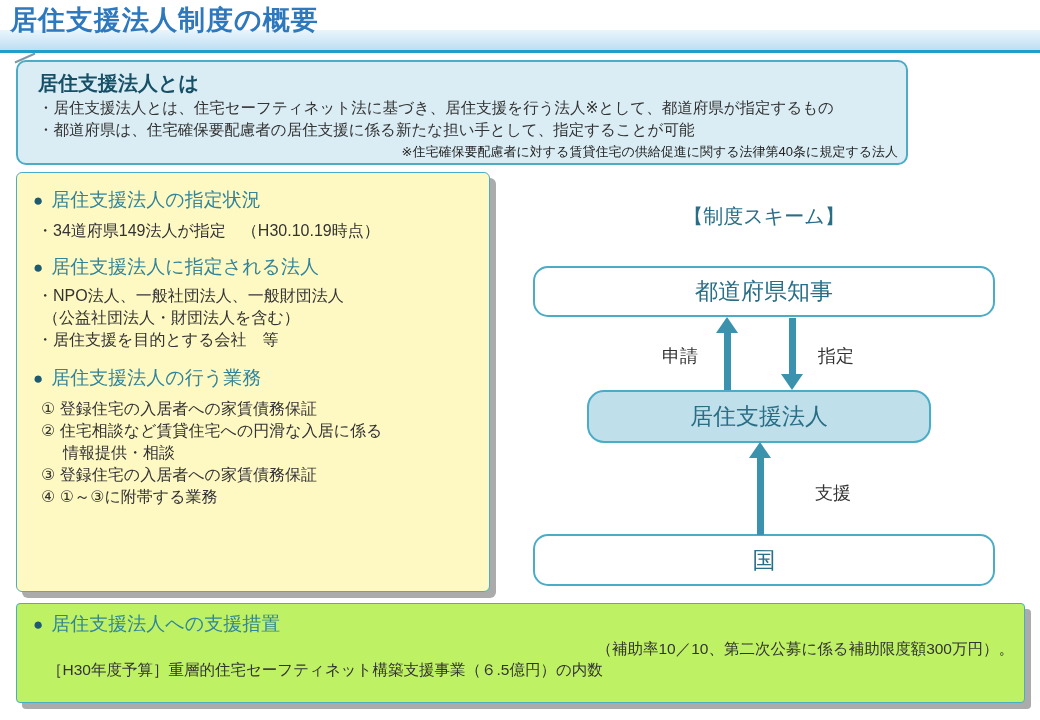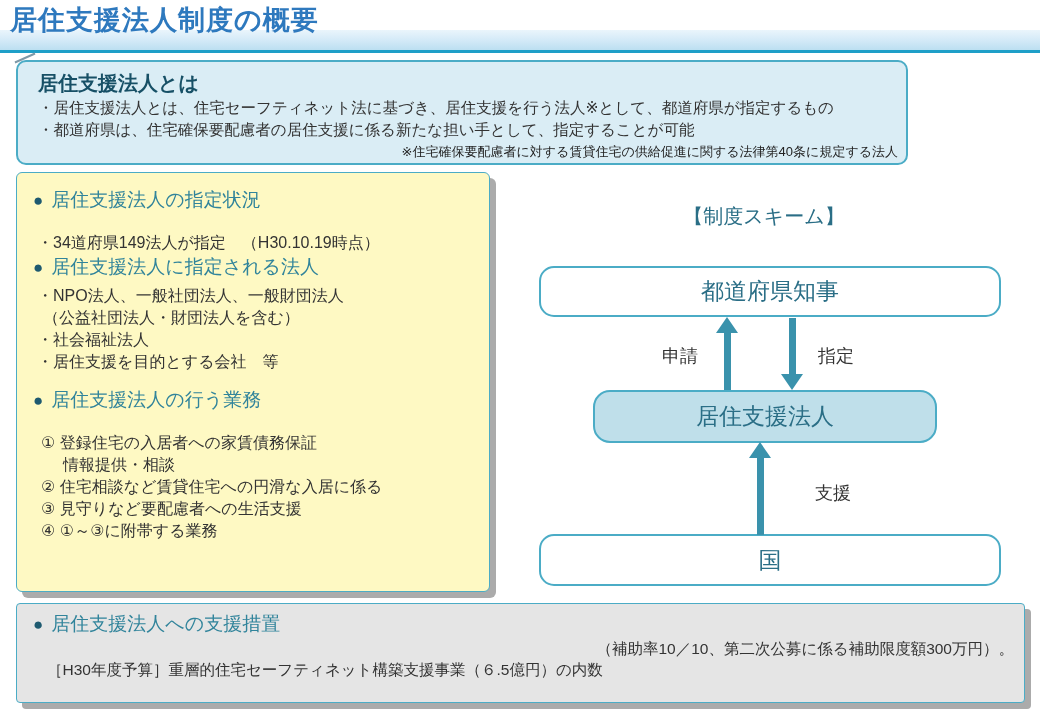--- a/index.html
+++ b/index.html
@@ -22,44 +22,44 @@
   .about-box p.b { font-size:15.5px; color:#333; line-height:22px; }
   .about-box p.note { font-size:13px; color:#222; line-height:18px; text-align:right; margin-top:2px; }
 
   
   .left-panel { position:absolute; left:16px; top:172px; width:474px; height:420px;
     background:#fef9c3; border:1.5px solid #4BACC6; border-radius:6px;
     box-shadow:6px 6px 0 #ABABAB; padding:14px 10px 0 16px; }
   .sec-head { font-size:19px; color:#31849B; line-height:26px; }
   .sec-head .dot { color:#1E5A70; font-size:17px; margin-right:8px; }
   .sec-line { font-size:16px; color:#333; line-height:22px; padding-left:4px; }
-  .m6 { margin-top:18px; } .m12 { } .m14 { margin-top:14px; } .m4 { margin-top:4px; }
+  .m6 { margin-top:6px; } .m12 { margin-top:12px; } .m14 { margin-top:14px; } .m4 { margin-top:4px; }
   .ind1 { padding-left:10px; } .num { padding-left:8px; } .numcont { padding-left:30px; }
   .panel-note { font-size:14px; color:#333; line-height:21px; margin-top:12px; }
   .panel-note .cont { padding-left:18px; }
 
   
   .scheme-title { position:absolute; left:533px; top:203px; width:462px; text-align:center;
     font-size:20px; color:#2A6E86; }
   .node { position:absolute; display:flex; align-items:center; justify-content:center;
-    font-size:23px; color:#2A6E86; background:#ffffff; border:2px solid #4BACC6; border-radius:15px;margin-left:6px; }
+    font-size:23px; color:#2A6E86; background:#ffffff; border:2px solid #4BACC6; border-radius:15px; }
   .node-governor { left:533px; top:266px; width:462px; height:51px; }
   .node-corporation { left:587px; top:390px; width:344px; height:53px; background:#BFDFEA;
     border-width:2.5px; border-radius:17px; }
   .node-nation { left:533px; top:534px; width:462px; height:52px; }
   .shaft { position:absolute; width:7px; background:#3A92AC; }
   .head-up { position:absolute; width:0; height:0; border-left:11px solid transparent;
     border-right:11px solid transparent; border-bottom:16px solid #3A92AC; }
   .head-down { position:absolute; width:0; height:0; border-left:11px solid transparent;
     border-right:11px solid transparent; border-top:16px solid #3A92AC; }
   .arrow-label { position:absolute; font-size:18px; color:#333; }
 
   
   .support-box { position:absolute; left:16px; top:603px; width:1009px; height:100px;
-    background:#e5e5e5; border:1.5px solid #4BACC6; border-radius:4px;
+    background:#bef264; border:1.5px solid #4BACC6; border-radius:4px;
     box-shadow:6px 6px 0 #ABABAB; padding:7px 10px 0 16px; }
   .support-box .sec-head { line-height:26px; }
   .sup-line { font-size:15.5px; color:#333; line-height:21px; padding-left:10px; }
   .sup-ind2 { padding-left:24px;text-align:right; } .sup-ind3 { padding-left:14px; }
 </style>
 </head>
 <body>
 
 <div class="page">
 
@@ -80,30 +80,29 @@
     <div class="sec-head">
       <span class="dot">●</span><span>居住支援法人の指定状況</span>
     </div>
     <div class="sec-line m6">・34道府県149法人が指定　（H30.10.19時点）</div>
 
     <div class="sec-head m12">
       <span class="dot">●</span><span>居住支援法人に指定される法人</span>
     </div>
     <div class="sec-line m4">・NPO法人、一般社団法人、一般財団法人</div>
     <div class="sec-line ind1">（公益社団法人・財団法人を含む）</div>
-    <div class="sec-line">・社会福祉法人</div>
     <div class="sec-line">・居住支援を目的とする会社　等</div>
 
     <div class="sec-head m14">
       <span class="dot">●</span><span>居住支援法人の行う業務</span>
     </div>
     <div class="sec-line m6 num">① 登録住宅の入居者への家賃債務保証</div>
+    <div class="sec-line num">② 住宅相談など賃貸住宅への円滑な入居に係る</div>
     <div class="sec-line numcont">情報提供・相談</div>
-    <div class="sec-line num">② 住宅相談など賃貸住宅への円滑な入居に係る</div>
-    <div class="sec-line num">③ 見守りなど要配慮者への生活支援</div>
+    <div class="sec-line num">③ 登録住宅の入居者への家賃債務保証</div>
     <div class="sec-line num">④ ①～③に附帯する業務</div>
 
   </section>
 
   <div class="scheme-title">【制度スキーム】</div>
 
   <div class="node node-governor">都道府県知事</div>
   <div class="node node-corporation">居住支援法人</div>
   <div class="node node-nation">国</div>
 

